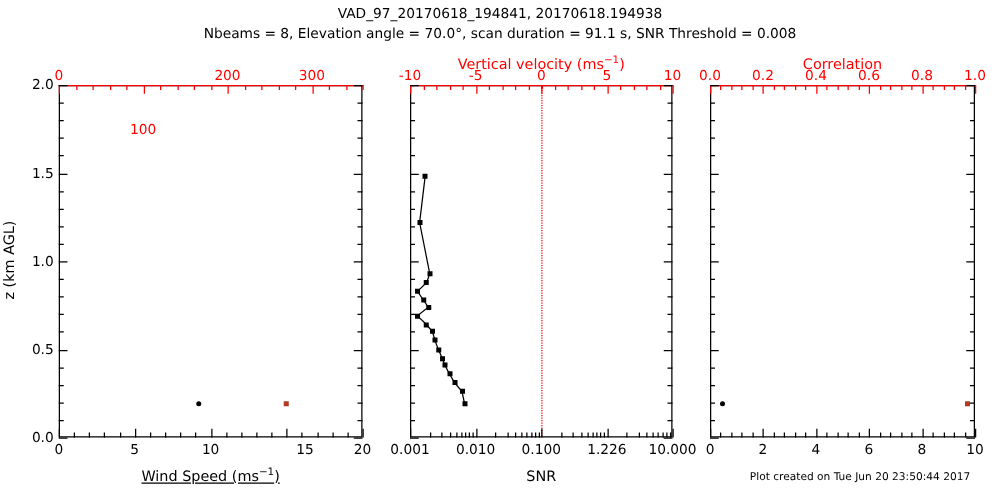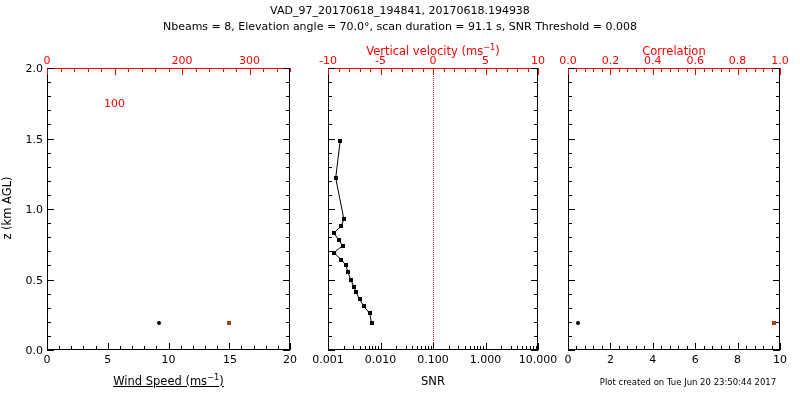--- a/index.html
+++ b/index.html
@@ -214,21 +214,21 @@
       </div>
   </div>
   <div class="labels" id="wind-labels">
       <div class="tlabel topred" style="left: 47px; top: 54px;">0</div>
       <div class="tlabel topred" style="left: 114.5px; top: 54px; margin-top: 43px;">100</div>
       <div class="tlabel topred" style="left: 182px; top: 54px;">200</div>
       <div class="tlabel topred" style="left: 249.5px; top: 54px;">300</div>
       <div class="tlabel bottom" style="left: 47px; top: 353px;">0</div>
       <div class="tlabel bottom" style="left: 107.75px; top: 353px;">5</div>
       <div class="tlabel bottom" style="left: 168.5px; top: 353px;">10</div>
-      <div class="tlabel bottom" style="left: 230px; top: 353px;">15</div>
+      <div class="tlabel bottom" style="left: 244px; top: 353px;">15</div>
       <div class="tlabel bottom" style="left: 290px; top: 353px;">20</div>
     </div>
   <div class="axis-title bot" id="wind-bot-title" style="left:47px; width:243px; top:374px;text-decoration:underline;">Wind Speed (ms<sup>−1</sup>)</div>
 
   <div class="panel" id="panel-snr" style="left:328px; width:210px;">
     <div class="frame">
       <div class="frame-red-top"></div>
     </div>
     <div class="vline-zero" id="snr-zeroline" style="left: 105px;"></div>
     <div class="ticks-top" id="snr-ticks-top">
@@ -363,21 +363,21 @@
   </div>
   <div class="labels" id="snr-labels">
       <div class="tlabel topred" style="left: 328px; top: 54px;">-10</div>
       <div class="tlabel topred" style="left: 380.5px; top: 54px;">-5</div>
       <div class="tlabel topred" style="left: 433px; top: 54px;">0</div>
       <div class="tlabel topred" style="left: 485.5px; top: 54px;">5</div>
       <div class="tlabel topred" style="left: 538px; top: 54px;">10</div>
       <div class="tlabel bottom" style="left: 328px; top: 353px;">0.001</div>
       <div class="tlabel bottom" style="left: 380.5px; top: 353px;">0.010</div>
       <div class="tlabel bottom" style="left: 433px; top: 353px;">0.100</div>
-      <div class="tlabel bottom" style="left: 485.5px; top: 353px;">1.000</div>
+      <div class="tlabel bottom" style="left: 485.5px; top: 353px;">1.226</div>
       <div class="tlabel bottom" style="left: 538px; top: 353px;">10.000</div>
     </div>
   <div class="axis-title top" id="snr-top-title" style="left:328px; width:210px; top:44px;">Vertical velocity (ms<sup>−1</sup>)</div>
   <div class="axis-title bot" id="snr-bot-title" style="left:328px; width:210px; top:374px;">SNR</div>
 
   <div class="panel" id="panel-res" style="left:568px; width:212px;">
     <div class="frame">
       <div class="frame-red-top"></div>
     </div>
     <div class="ticks-top" id="res-ticks-top">

